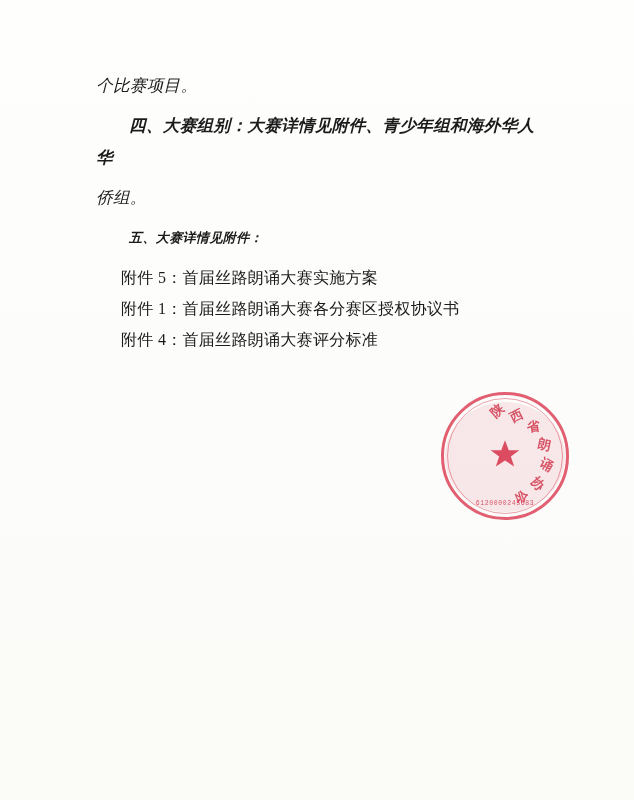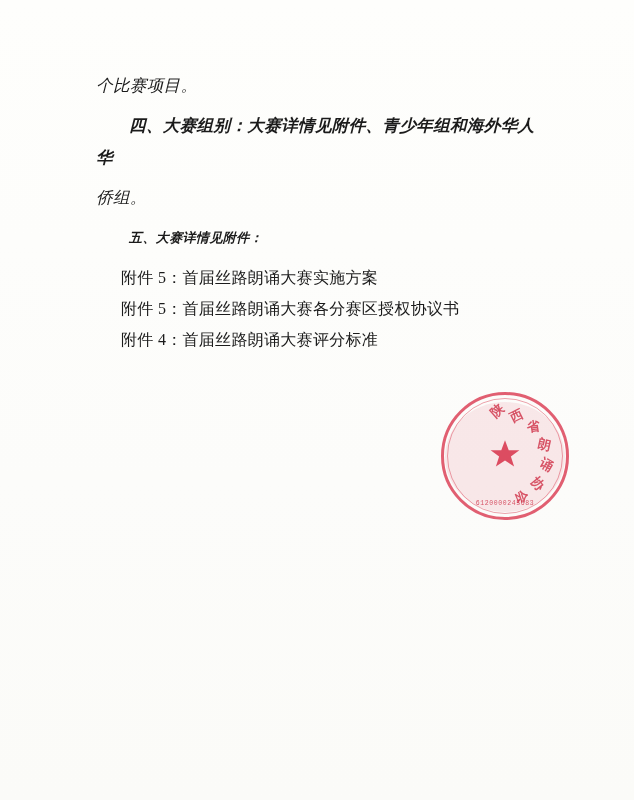--- a/index.html
+++ b/index.html
@@ -161,21 +161,21 @@
     <p class="para para-indent">
       <span class="bold">四、大赛组别：大赛详情见附件、青少年组和海外华人华</span>
     </p>
 
     <p class="para para-cont">侨组。</p>
 
     <p class="para para-indent section-head">五、大赛详情见附件：</p>
 
     <ul class="attach-list">
       <li class="attach-item">附件 5：首届丝路朗诵大赛实施方案</li>
-      <li class="attach-item">附件 5：首届丝路朗诵大赛各分赛区授权协议书</li>
+      <li class="attach-item">附件 1：首届丝路朗诵大赛各分赛区授权协议书</li>
       <li class="attach-item">附件 4：首届丝路朗诵大赛评分标准</li>
     </ul>
 
   </div>
 
 
   <div class="seal">
     <div class="seal-smudge" style="left:4px; top:10px; width:120px; height:110px;"></div>
     <div class="seal-ring"></div>
     <div class="seal-ring-inner"></div>

